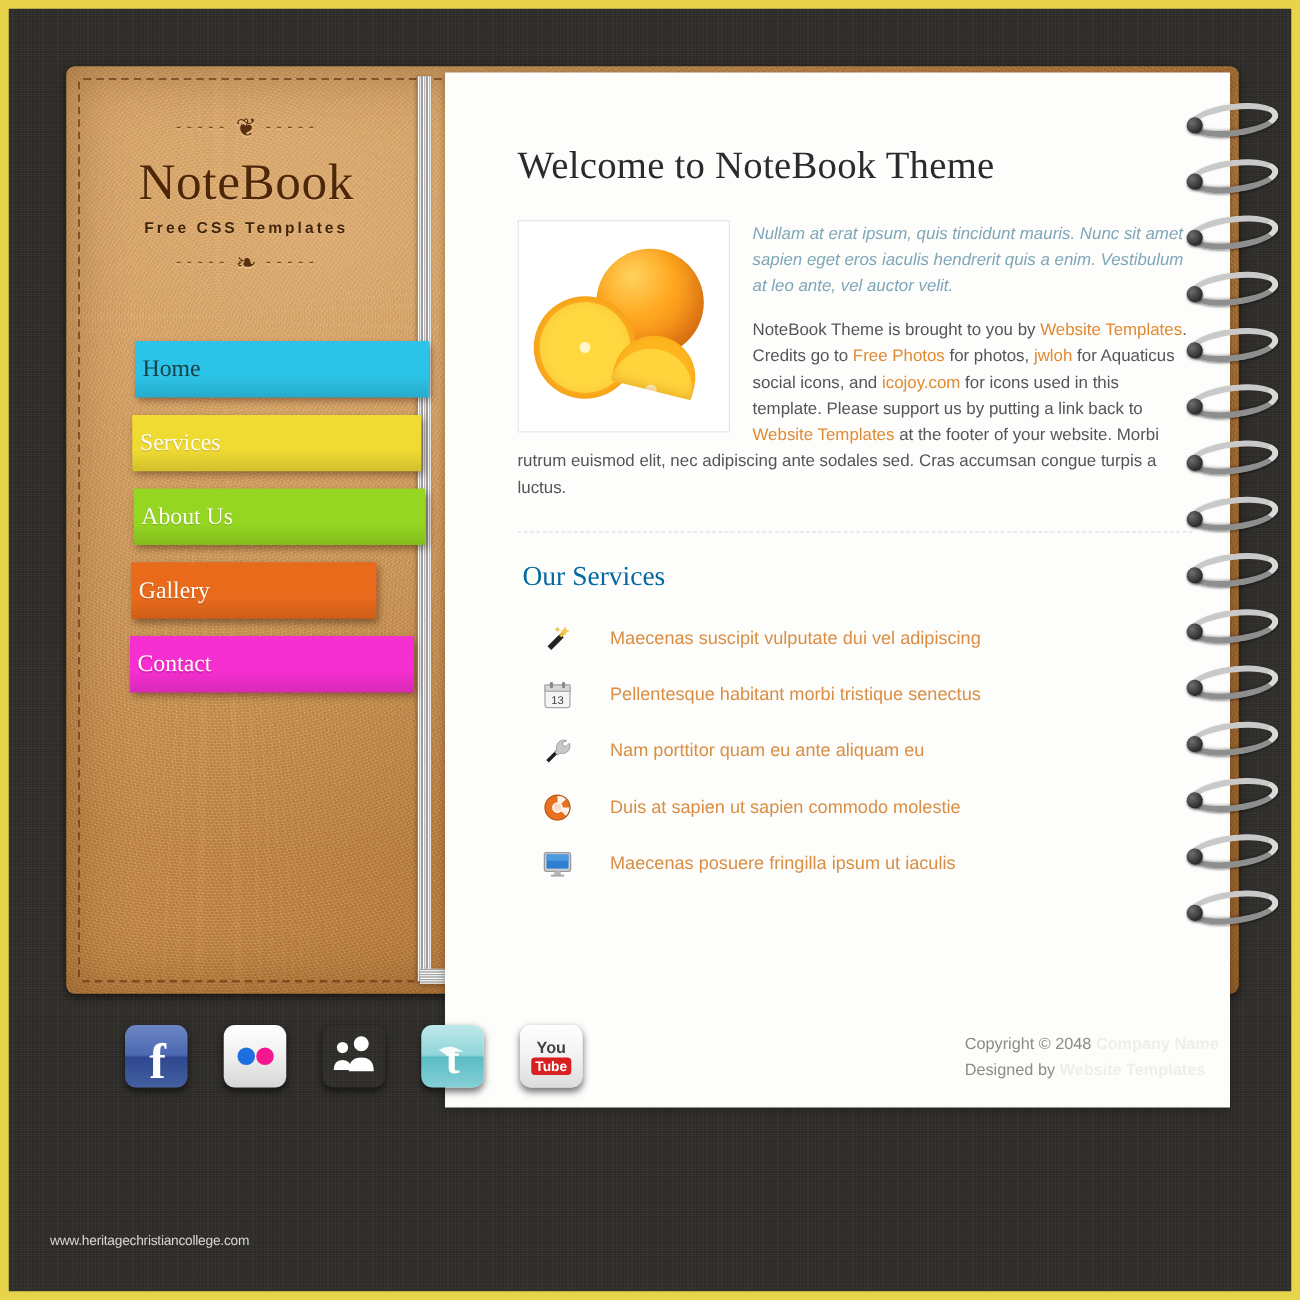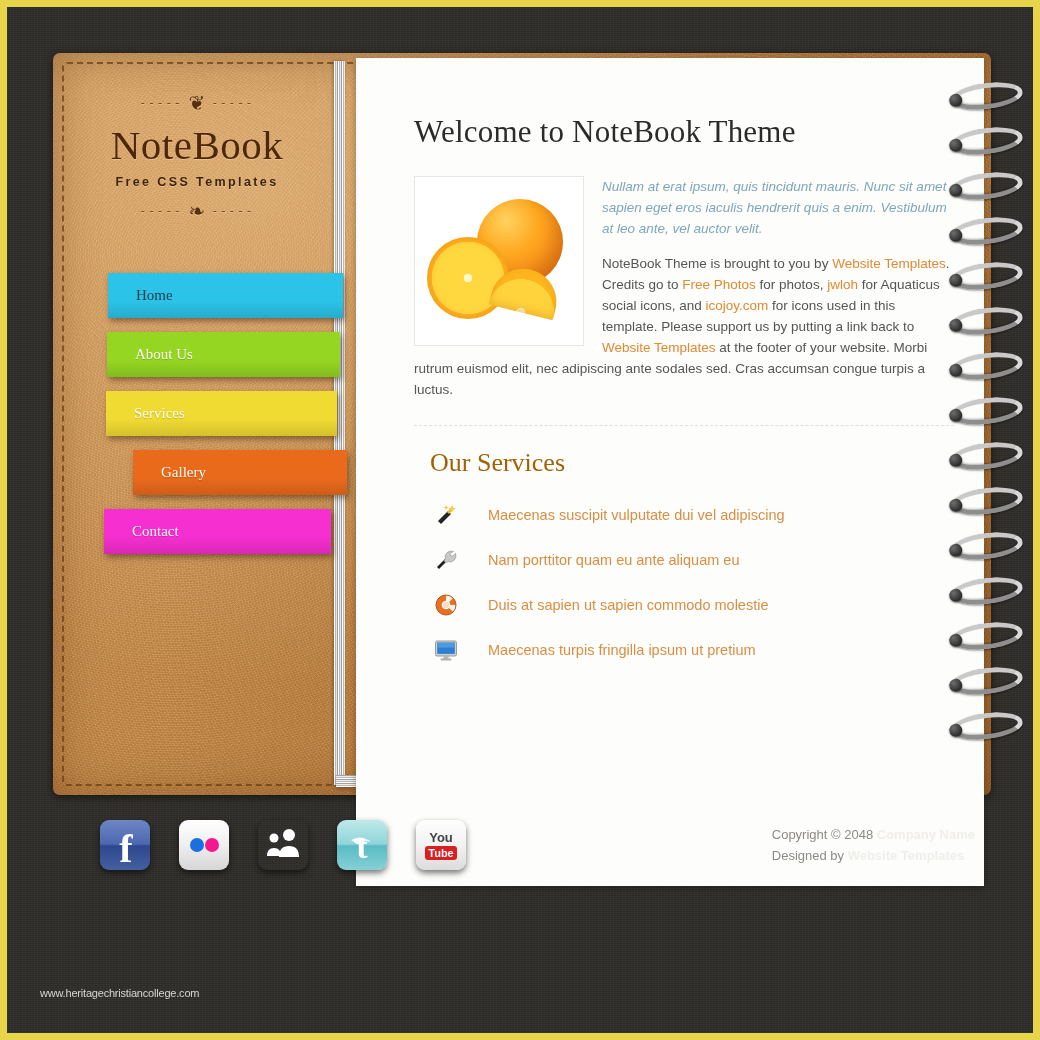--- a/index.html
+++ b/index.html
@@ -181,23 +181,23 @@
 
   
   #nav { margin-top: 52px; }
   .nav-item {
     display: block;
     position: relative;
     height: 45px;
     margin-bottom: 14px;
     color: #fffdf6;
     font-family: "Liberation Serif", serif;
-    font-size: 15px;
+    font-size: 19px;
     line-height: 45px;
-    padding-left: 28px;
+    padding-left: 6px;
     text-decoration: none;
     box-shadow: 2px 3px 6px rgba(40,16,0,.45);
     cursor: pointer;
     text-shadow: 0 1px 1px rgba(0,0,0,.22);
   }
   .nav-item.active { color: #184049; text-shadow: none; }
 
   
   .content { padding: 56px 30px 0 58px; }
 
@@ -261,24 +261,24 @@
 
   .divider {
     clear: both;
     border: 0;
     border-top: 1px dashed #e2dede;
     margin: 25px 0 0 0;
   }
 
   h2.services-title {
     font-family: "Liberation Serif", serif;
-    font-size: 26px;
+    font-size: 22px;
     font-weight: normal;
-    color: #a16207;
-    margin: 22px 0 14px 16px;
+    color: #0369a1;
+    margin: 22px 0 14px 4px;
   }
 
   ul.services { list-style: none; }
   ul.services li {
     display: flex;
     align-items: center;
     gap: 30px;
     height: 45px;
     padding-left: 20px;
   }
@@ -349,23 +349,23 @@
       <div class="logo-sub">Free CSS Templates</div>
       <div class="ornament">
         <span class="dashes">-----</span>
         <span class="flourish">❧</span>
         <span class="dashes">-----</span>
       </div>
     </div>
 
     <nav id="nav">
         <a class="nav-item active" style="width: 235px; margin-left: 55px; background: linear-gradient(rgb(44, 195, 232) 0%, rgb(44, 195, 232) 62%, rgba(0, 0, 0, 0.12) 100%), rgb(44, 195, 232);">Home</a>
+        <a class="nav-item" style="width: 231px; margin-left: 53px; background: linear-gradient(rgb(240, 219, 51) 0%, rgb(240, 219, 51) 62%, rgba(0, 0, 0, 0.12) 100%), rgb(240, 219, 51);">Services</a>
         <a class="nav-item" style="width: 233px; margin-left: 54px; background: linear-gradient(rgb(149, 214, 34) 0%, rgb(149, 214, 34) 62%, rgba(0, 0, 0, 0.12) 100%), rgb(149, 214, 34);">About Us</a>
-        <a class="nav-item" style="width: 231px; margin-left: 53px; background: linear-gradient(rgb(240, 219, 51) 0%, rgb(240, 219, 51) 62%, rgba(0, 0, 0, 0.12) 100%), rgb(240, 219, 51);">Services</a>
-        <a class="nav-item" style="width: 214px; margin-left: 80px; background: linear-gradient(rgb(234, 106, 28) 0%, rgb(234, 106, 28) 62%, rgba(0, 0, 0, 0.12) 100%), rgb(234, 106, 28);">Gallery</a>
+        <a class="nav-item" style="width: 196px; margin-left: 52px; background: linear-gradient(rgb(234, 106, 28) 0%, rgb(234, 106, 28) 62%, rgba(0, 0, 0, 0.12) 100%), rgb(234, 106, 28);">Gallery</a>
         <a class="nav-item" style="width: 227px; margin-left: 51px; background: linear-gradient(rgb(246, 47, 208) 0%, rgb(246, 47, 208) 62%, rgba(0, 0, 0, 0.12) 100%), rgb(246, 47, 208);">Contact</a>
       </nav>
   </div>
 
   <div id="page-edges-left"></div>
   <div id="page-edges-bottom"></div>
   <div id="page-edges-right"></div>
 
   <div id="paper">
     <div class="content">
@@ -390,20 +390,30 @@
 
       <ul class="services">
           <li>
             <span class="svc-icon"><svg width="24" height="24" viewBox="0 0 24 24">
                 <path d="M4 21 L14 11 L17 14 L7 24 Z" fill="#232323" transform="translate(0,-3)"></path>
                 <path d="M13 9 L18 4 L20 6 L15 11 Z" fill="#e8b73c"></path>
                 <path d="M18 2 l1.2 2.6 2.6 1.2 -2.6 1.2 -1.2 2.6 -1.2 -2.6 -2.6 -1.2 2.6 -1.2 Z" fill="#f3cd55"></path>
                 <path d="M12 2 l.8 1.7 1.7 .8 -1.7 .8 -.8 1.7 -.8 -1.7 -1.7 -.8 1.7 -.8 Z" fill="#f0c84e"></path>
               </svg></span>
             <a class="svc-link">Maecenas suscipit vulputate dui vel adipiscing</a>
+          </li>
+          <li>
+            <span class="svc-icon"><svg width="24" height="24" viewBox="0 0 24 24">
+                <rect x="2" y="4" width="20" height="18" rx="2" fill="#f4f4f4" stroke="#a8a8a8"></rect>
+                <rect x="2" y="4" width="20" height="5" fill="#d8d8d8" stroke="#a8a8a8"></rect>
+                <rect x="6" y="1.5" width="2.4" height="5" rx="1" fill="#8a8a8a"></rect>
+                <rect x="15.6" y="1.5" width="2.4" height="5" rx="1" fill="#8a8a8a"></rect>
+                <text x="12" y="19" font-size="9" font-family="Liberation Sans, sans-serif" fill="#444" text-anchor="middle">13</text>
+              </svg></span>
+            <a class="svc-link">Pellentesque habitant morbi tristique senectus</a>
           </li>
           <li>
             <span class="svc-icon"><svg width="24" height="24" viewBox="0 0 24 24">
                 <path d="M3 21 L11 13 L13 15 L5 23 Z" fill="#1f1f1f" transform="translate(0,-2)"></path>
                 <path d="M19.5 3.5 a6 6 0 0 0 -8 7.6 l-1.6 1.6 2.4 2.4 1.6 -1.6 a6 6 0 0 0 7.6 -8 l-2.6 2.6 -2.4 -0.6 -0.6 -2.4 Z" fill="#c9c9c9" stroke="#9a9a9a" stroke-width=".7"></path>
               </svg></span>
             <a class="svc-link">Nam porttitor quam eu ante aliquam eu</a>
           </li>
           <li>
             <span class="svc-icon"><svg width="24" height="24" viewBox="0 0 24 24">
@@ -417,21 +427,21 @@
             <a class="svc-link">Duis at sapien ut sapien commodo molestie</a>
           </li>
           <li>
             <span class="svc-icon"><svg width="24" height="24" viewBox="0 0 24 24">
                 <rect x="1.5" y="3" width="21" height="15" rx="1.6" fill="#cfcfcf" stroke="#9b9b9b"></rect>
                 <rect x="3.2" y="4.6" width="17.6" height="11.3" fill="#2f7fd0"></rect>
                 <rect x="3.2" y="4.6" width="17.6" height="5" fill="#4e9ae0"></rect>
                 <rect x="9.5" y="18" width="5" height="3" fill="#b6b6b6"></rect>
                 <rect x="6.5" y="20.6" width="11" height="1.8" rx=".8" fill="#aeaeae"></rect>
               </svg></span>
-            <a class="svc-link">Maecenas turpis fringilla ipsum ut pretium</a>
+            <a class="svc-link">Maecenas posuere fringilla ipsum ut iaculis</a>
           </li>
         </ul>
     </div>
   </div>
 
   <div id="spiral">
       <div class="ring" style="top: 0px;"></div>
       <div class="ring" style="top: 45px;"></div>
       <div class="ring" style="top: 90px;"></div>
       <div class="ring" style="top: 135px;"></div>

